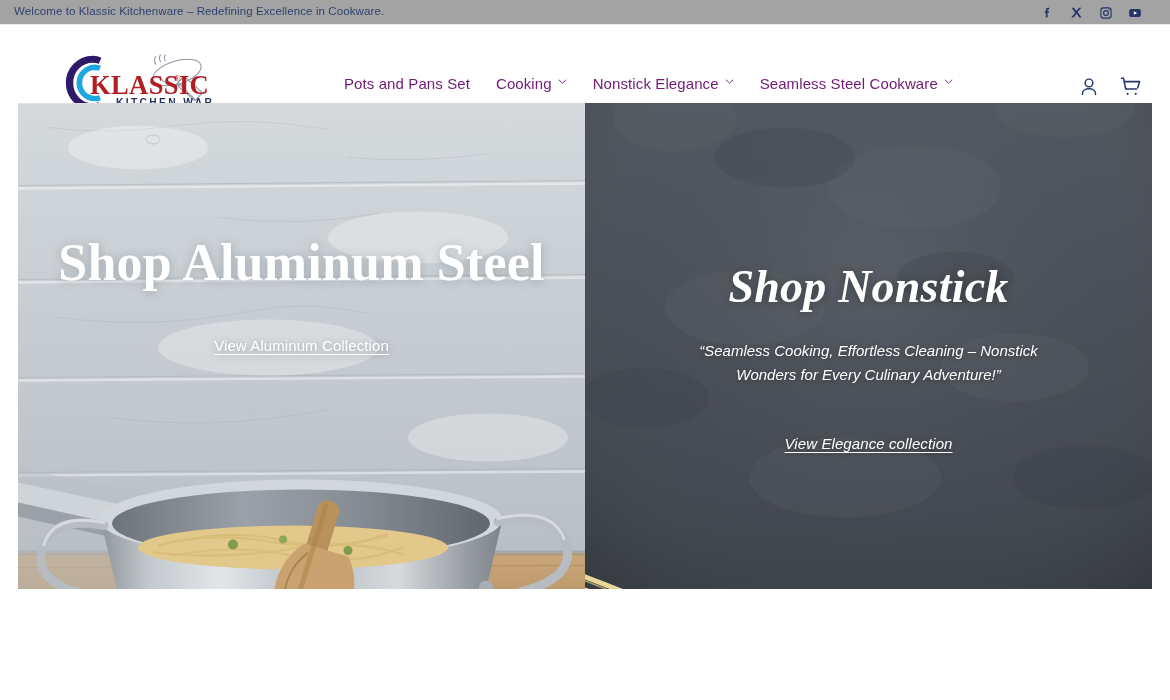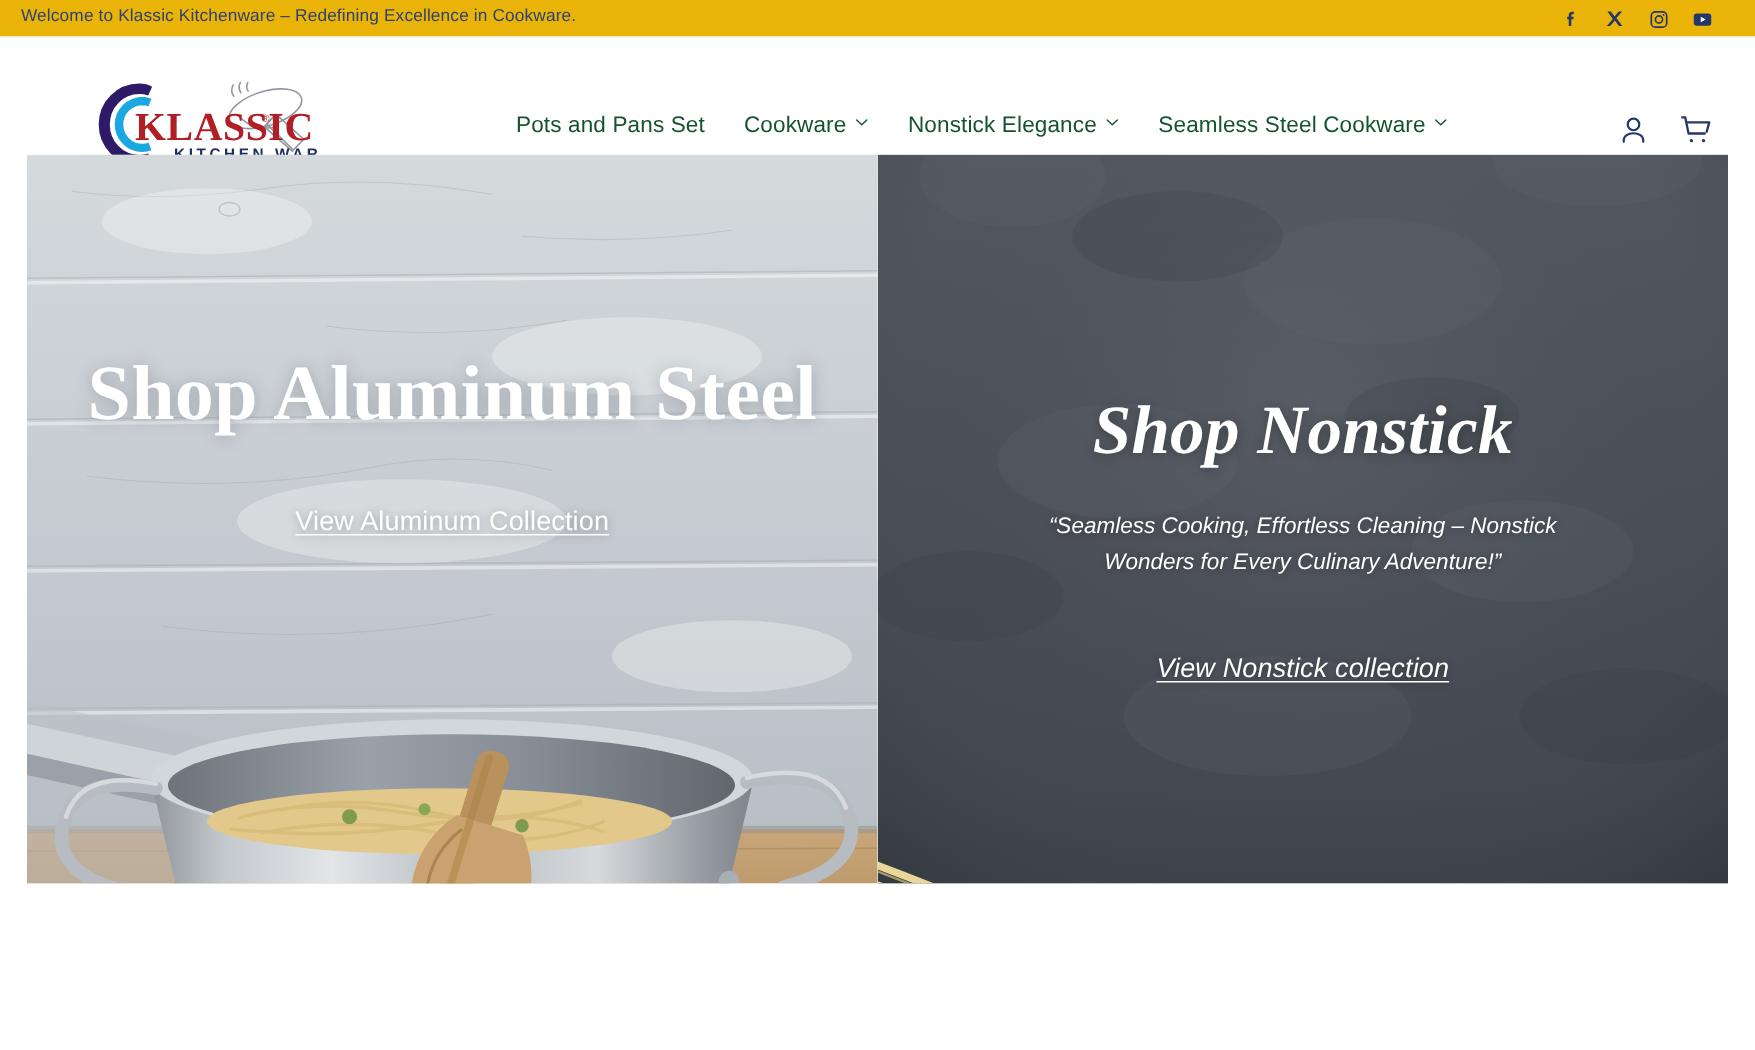--- a/index.html
+++ b/index.html
@@ -9,21 +9,21 @@
     height: 700px;
     overflow: hidden;
     background: #ffffff;
     font-family: "Liberation Sans", sans-serif;
   }
 
   
   .announce-bar {
     position: relative;
     height: 25px;
-    background: #eab308;
+    background: #a3a3a3;
     display: flex;
     align-items: center;
     padding: 0 18px 0 14px;
     border-bottom: 1px solid #ececec;
   }
   .announce-text {
     font-size: 11.5px;
     color: #2e4272;
     letter-spacing: 0.1px;
     white-space: nowrap;
@@ -75,21 +75,21 @@
     top: 50px;
     display: flex;
     align-items: center;
     gap: 26px;
   }
   .nav-item {
     display: flex;
     align-items: center;
     gap: 6px;
     font-size: 15px;
-    color: #14532d;
+    color: #701a75;
     cursor: pointer;
     white-space: nowrap;
     letter-spacing: 0.1px;
   }
   .chev {
     display: inline-block;
     width: 9px;
     height: 9px;
     position: relative;
     top: -2px;
@@ -180,21 +180,21 @@
   }
   .panel-right .hero-sub {
     margin-top: 28px;
     max-width: 350px;
     text-shadow: 0 1px 5px rgba(0,0,0,0.35);
   }
 
   .hero-link {
     display: inline-block;
     color: #ffffff;
-    font-size: 18px;
+    font-size: 15px;
     text-decoration: underline;
     text-underline-offset: 3px;
     cursor: pointer;
     letter-spacing: 0.1px;
   }
   .panel-left .hero-link  { margin-top: 47px; text-shadow: 0 1px 6px rgba(80,85,95,0.45); }
   .panel-right .hero-link { margin-top: 47px; text-shadow: 0 1px 5px rgba(0,0,0,0.35); }
 </style>
 </head>
 <body>
@@ -252,21 +252,21 @@
     </svg>
   </div>
 
   <nav class="main-nav">
 
     <div class="nav-item">
       <span>Pots and Pans Set</span>
     </div>
 
     <div class="nav-item">
-      <span>Cookware</span>
+      <span>Cooking</span>
       <span class="chev">
         <svg viewBox="0 0 12 12" width="9" height="9" fill="none" stroke="currentColor" stroke-width="1.25" stroke-linecap="round" stroke-linejoin="round">
             <path d="M1.5 4l4.5 4.2L10.5 4"></path>
           </svg>
       </span>
     </div>
 
     <div class="nav-item">
       <span>Nonstick Elegance</span>
       <span class="chev">
@@ -577,17 +577,17 @@
         <g stroke="#d8c079" stroke-width="1.6" fill="none" opacity="0.7">
           <path d="M-20 526 q60 22 118 48"></path>
           <path d="M-18 544 q58 18 110 36"></path>
         </g>
       </svg>
     </div>
 
     <div class="panel-content">
       <h2 class="hero-title">Shop Nonstick</h2>
       <p class="hero-sub">“Seamless Cooking, Effortless Cleaning – Nonstick Wonders for Every Culinary Adventure!”</p>
-      <a class="hero-link">View Nonstick collection</a>
+      <a class="hero-link">View Elegance collection</a>
     </div>
   </div>
 
 </section>
 
 </body></html>

